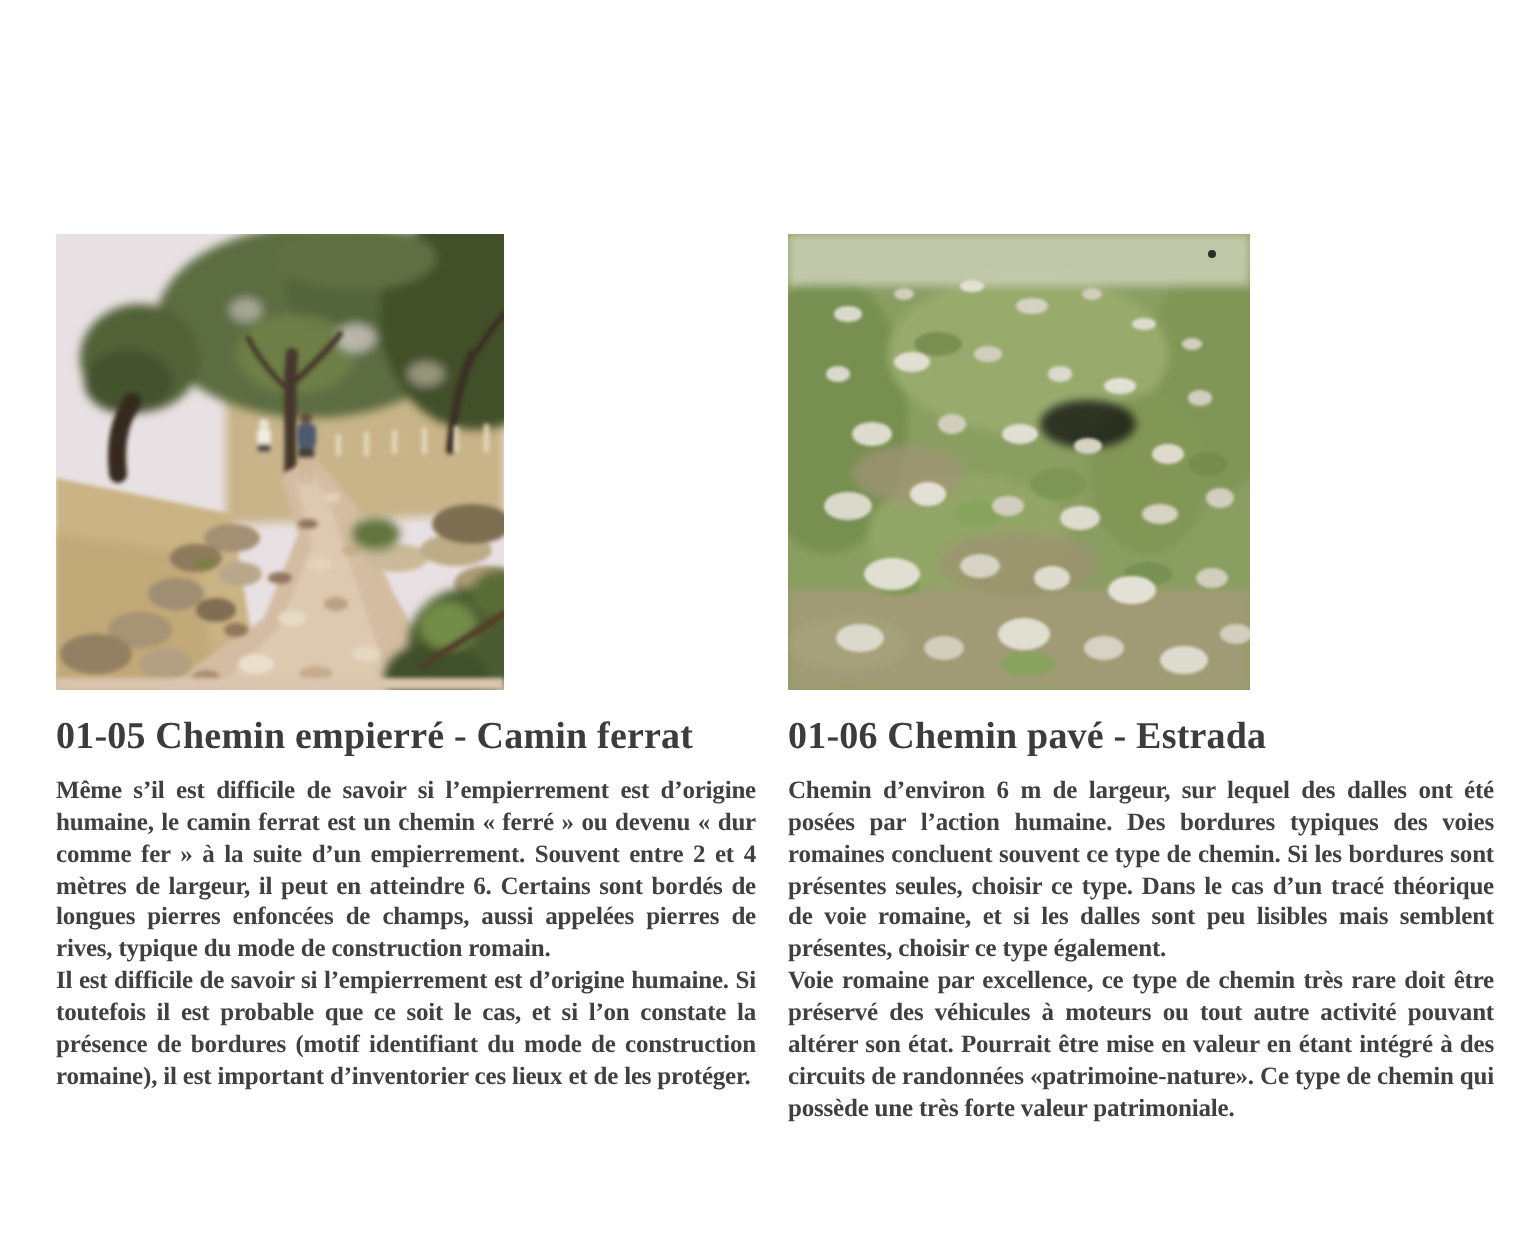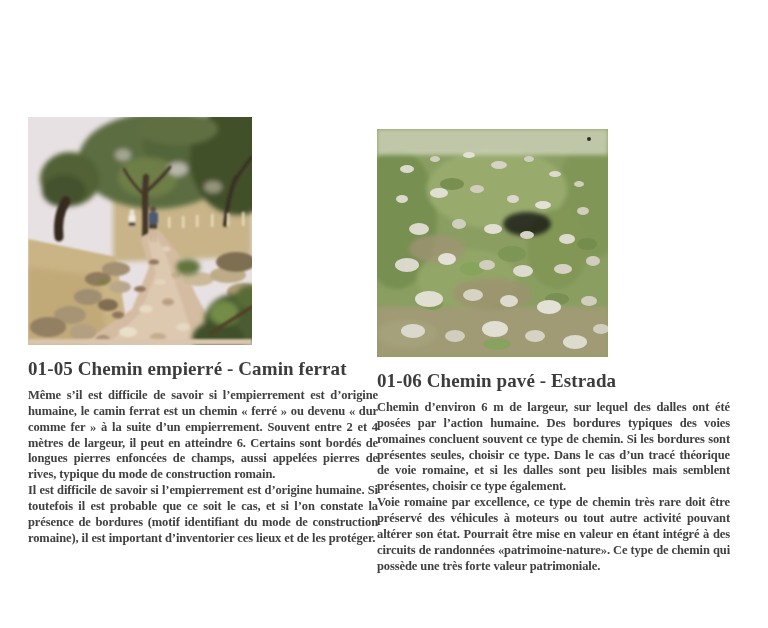--- a/index.html
+++ b/index.html
@@ -11,21 +11,21 @@
     color: #3c3c3c;
     overflow: hidden;
   }
   .page {
     position: relative;
     width: 768px; height: 628px;
     background: #ffffff;
   }
   .column { position: absolute; top: 117px; }
   .column-left  { left: 28px;  width: 350px; }
-  .column-right { left: 377px; width: 353px; margin-top: 12px; }
+  .column-right { left: 394px; width: 353px; }
   figure.photo { margin: 0; padding: 0; line-height: 0; }
   .column-left  figure.photo { width: 224px; height: 228px; }
   .column-right figure.photo { width: 231px; height: 228px; }
   figure.photo svg { display: block; width: 100%; height: 100%; }
   h2.heading {
     margin: 13px 0 0 0;
     font-size: 19px;
     line-height: 1.2;
     font-weight: bold;
     letter-spacing: 0.1px;

